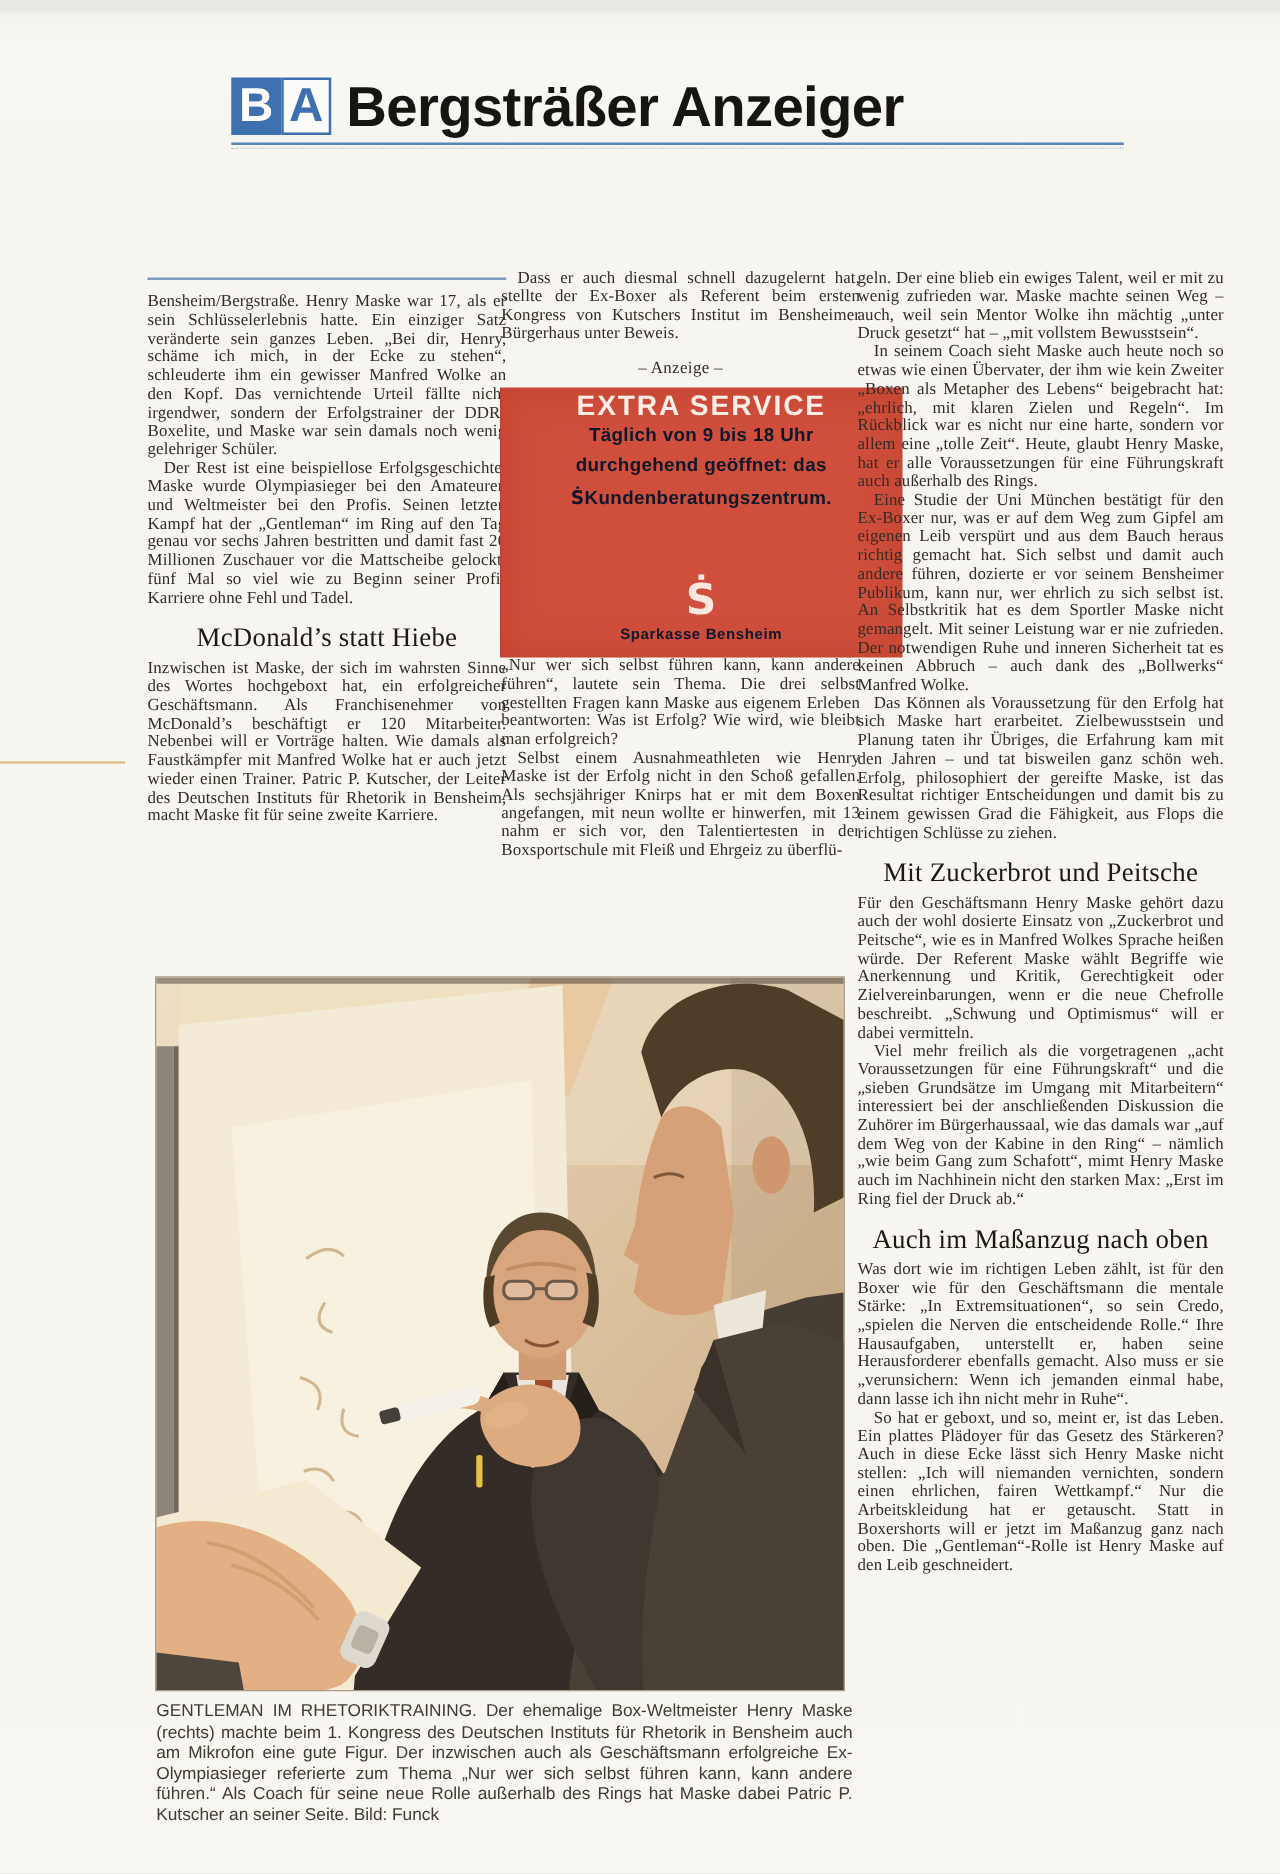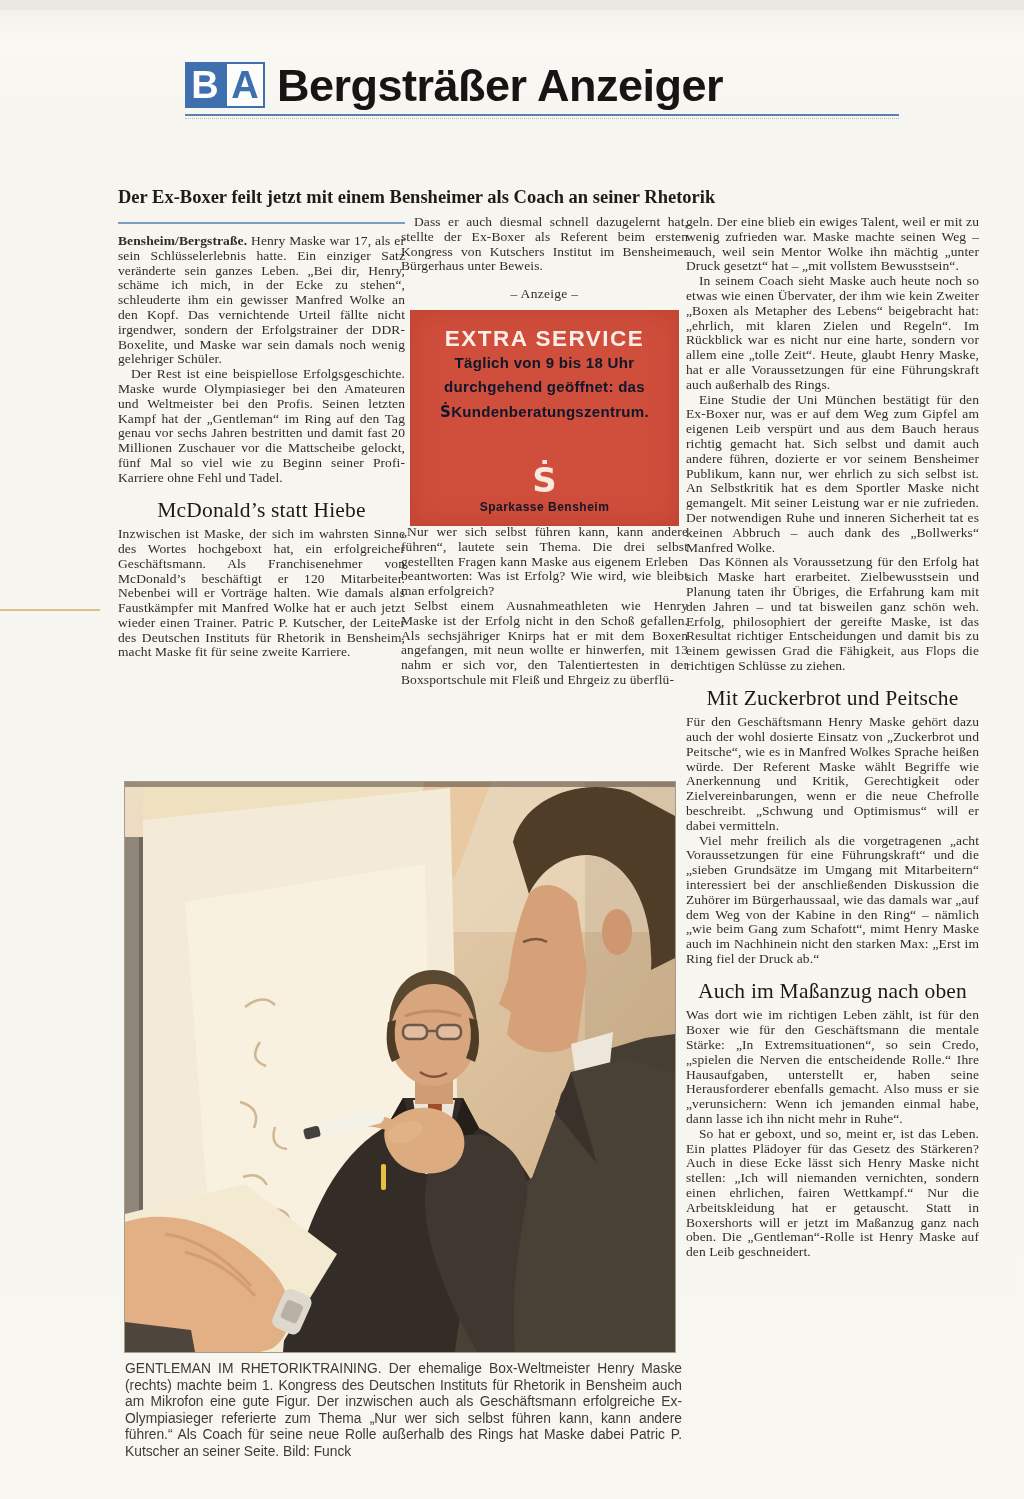--- a/index.html
+++ b/index.html
@@ -23,28 +23,28 @@
 
   
   .col{position:absolute;top:215px;text-align:justify;font-size:13.5px;line-height:14.8px;letter-spacing:.1px;}
   .col p{margin:0;}
   .col p.ind{text-indent:13px;}
   .col-left{left:118px;width:287px;}
   .col-mid{left:401px;width:287px;}
   .col-right{left:686px;width:293px;height:1272px;overflow:hidden;}
   .byline{font-size:13.8px;line-height:16.5px;text-align:left;}
   .byline-rule{border:none;border-top:2px solid #7d9cc1;margin:7px 0 10px;}
-  .lead{font-weight:bold;}
+  .lead{font-weight:normal;}
   h2.sec{font-weight:normal;font-size:21.5px;line-height:1.05;margin:13px 0 6px;letter-spacing:.2px;color:#201913;text-align:center;}
 
   
   .anzeige{text-align:center;margin:13px 0 9px;font-size:13.5px;letter-spacing:.3px;}
-  .adbox{width:267px;height:214px;margin:0 auto;background:#cf4e3c;box-shadow:0 0 0 1px #c24434, inset 0 0 30px rgba(170,45,30,.35);
+  .adbox{width:320px;height:214px;margin:0 auto;background:#cf4e3c;box-shadow:0 0 0 1px #c24434, inset 0 0 30px rgba(170,45,30,.35);
          color:#f7e3d8;font-family:"Liberation Sans",sans-serif;text-align:center;display:flex;flex-direction:column;
-         justify-content:space-between;align-items:center;box-sizing:border-box;padding:21px 8px 10px;}
+         justify-content:space-between;align-items:center;box-sizing:border-box;padding:7px 8px 10px;}
   .ad-title{font-weight:bold;font-size:22.5px;letter-spacing:1.5px;color:#fceee6;}
   .ad-line{font-weight:bold;font-size:15px;line-height:1.1;margin-top:8px;color:#0f172a;letter-spacing:.3px;}
   .ad-logo{font:bold 34px/1 "DejaVu Sans",sans-serif;color:#f8e8dd;}
   .ad-inline-logo{font-family:"DejaVu Sans",sans-serif;font-weight:bold;}
   .ad-brand{font-weight:bold;font-size:12px;margin-top:3px;letter-spacing:.5px;color:#0f172a;}
   .ad-spacer{margin-top:10px;}
 
   
   .photo{position:absolute;left:125px;top:782px;width:550px;height:570px;outline:1px solid #a79c89;background:#e5d3b4;}
   .caption{position:absolute;left:125px;top:1361px;width:557px;font-family:"Liberation Sans",sans-serif;
@@ -62,21 +62,20 @@
   <div class="masthead">
     <div class="ba-logo">
       <span class="ba-b">B</span>
       <span class="ba-a">A</span>
     </div>
     <div class="masthead-title">Bergsträßer Anzeiger</div>
   </div>
   <div class="masthead-rule"></div>
   <div class="masthead-rule2"></div>
 
-  <div class="subheadline">Der Ex-Boxer feilt jetzt mit einem Bensheimer als Coach an seiner Rhetorik</div>
 
   <div class="col col-left">
     <hr class="byline-rule">
     <p><span class="lead">Bensheim/Bergstraße.</span><span> Henry Maske war 17, als er sein Schlüsselerlebnis hatte. Ein einziger Satz veränderte sein ganzes Leben. „Bei dir, Henry, schäme ich mich, in der Ecke zu stehen“, schleuderte ihm ein gewisser Manfred Wolke an den Kopf. Das vernichtende Urteil fällte nicht irgendwer, sondern der Erfolgstrainer der DDR-Boxelite, und Maske war sein damals noch wenig gelehriger Schüler.</span></p>
     <p class="ind">Der Rest ist eine beispiellose Erfolgsgeschichte. Maske wurde Olympiasieger bei den Amateuren und Weltmeister bei den Profis. Seinen letzten Kampf hat der „Gentleman“ im Ring auf den Tag genau vor sechs Jahren bestritten und damit fast 20 Millionen Zuschauer vor die Mattscheibe gelockt, fünf Mal so viel wie zu Beginn seiner Profi-Karriere ohne Fehl und Tadel.</p>
     <h2 class="sec">McDonald’s statt Hiebe</h2>
     <p>Inzwischen ist Maske, der sich im wahrsten Sinne des Wortes hochgeboxt hat, ein erfolgreicher Geschäftsmann. Als Franchisenehmer von McDonald’s beschäftigt er 120 Mitarbeiter. Nebenbei will er Vorträge halten. Wie damals als Faustkämpfer mit Manfred Wolke hat er auch jetzt wieder einen Trainer. Patric P. Kutscher, der Leiter des Deutschen Instituts für Rhetorik in Bensheim, macht Maske fit für seine zweite Karriere.</p>
   </div>
 
   <div class="col col-mid">

